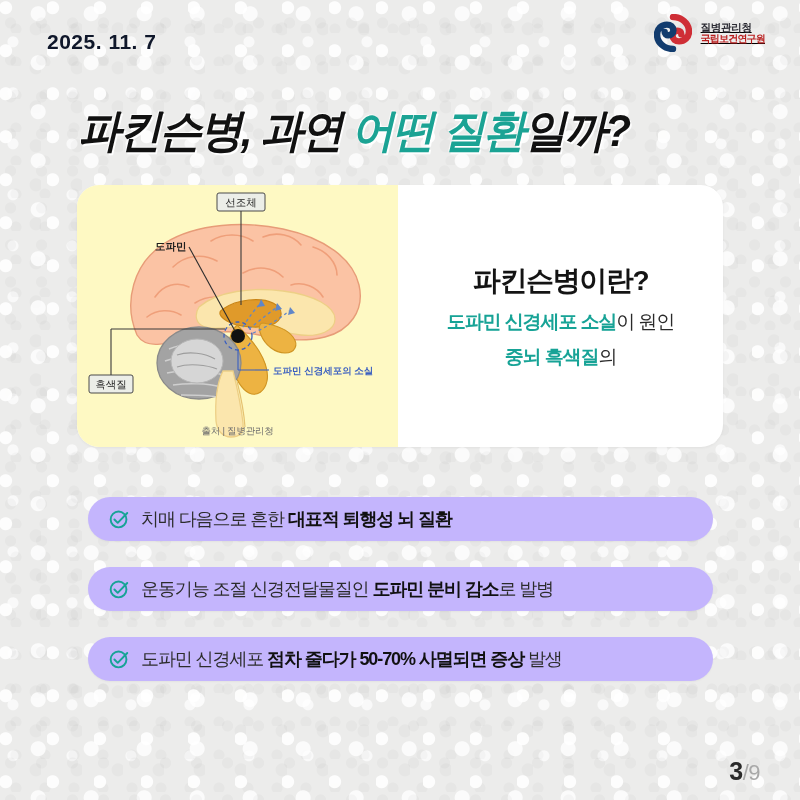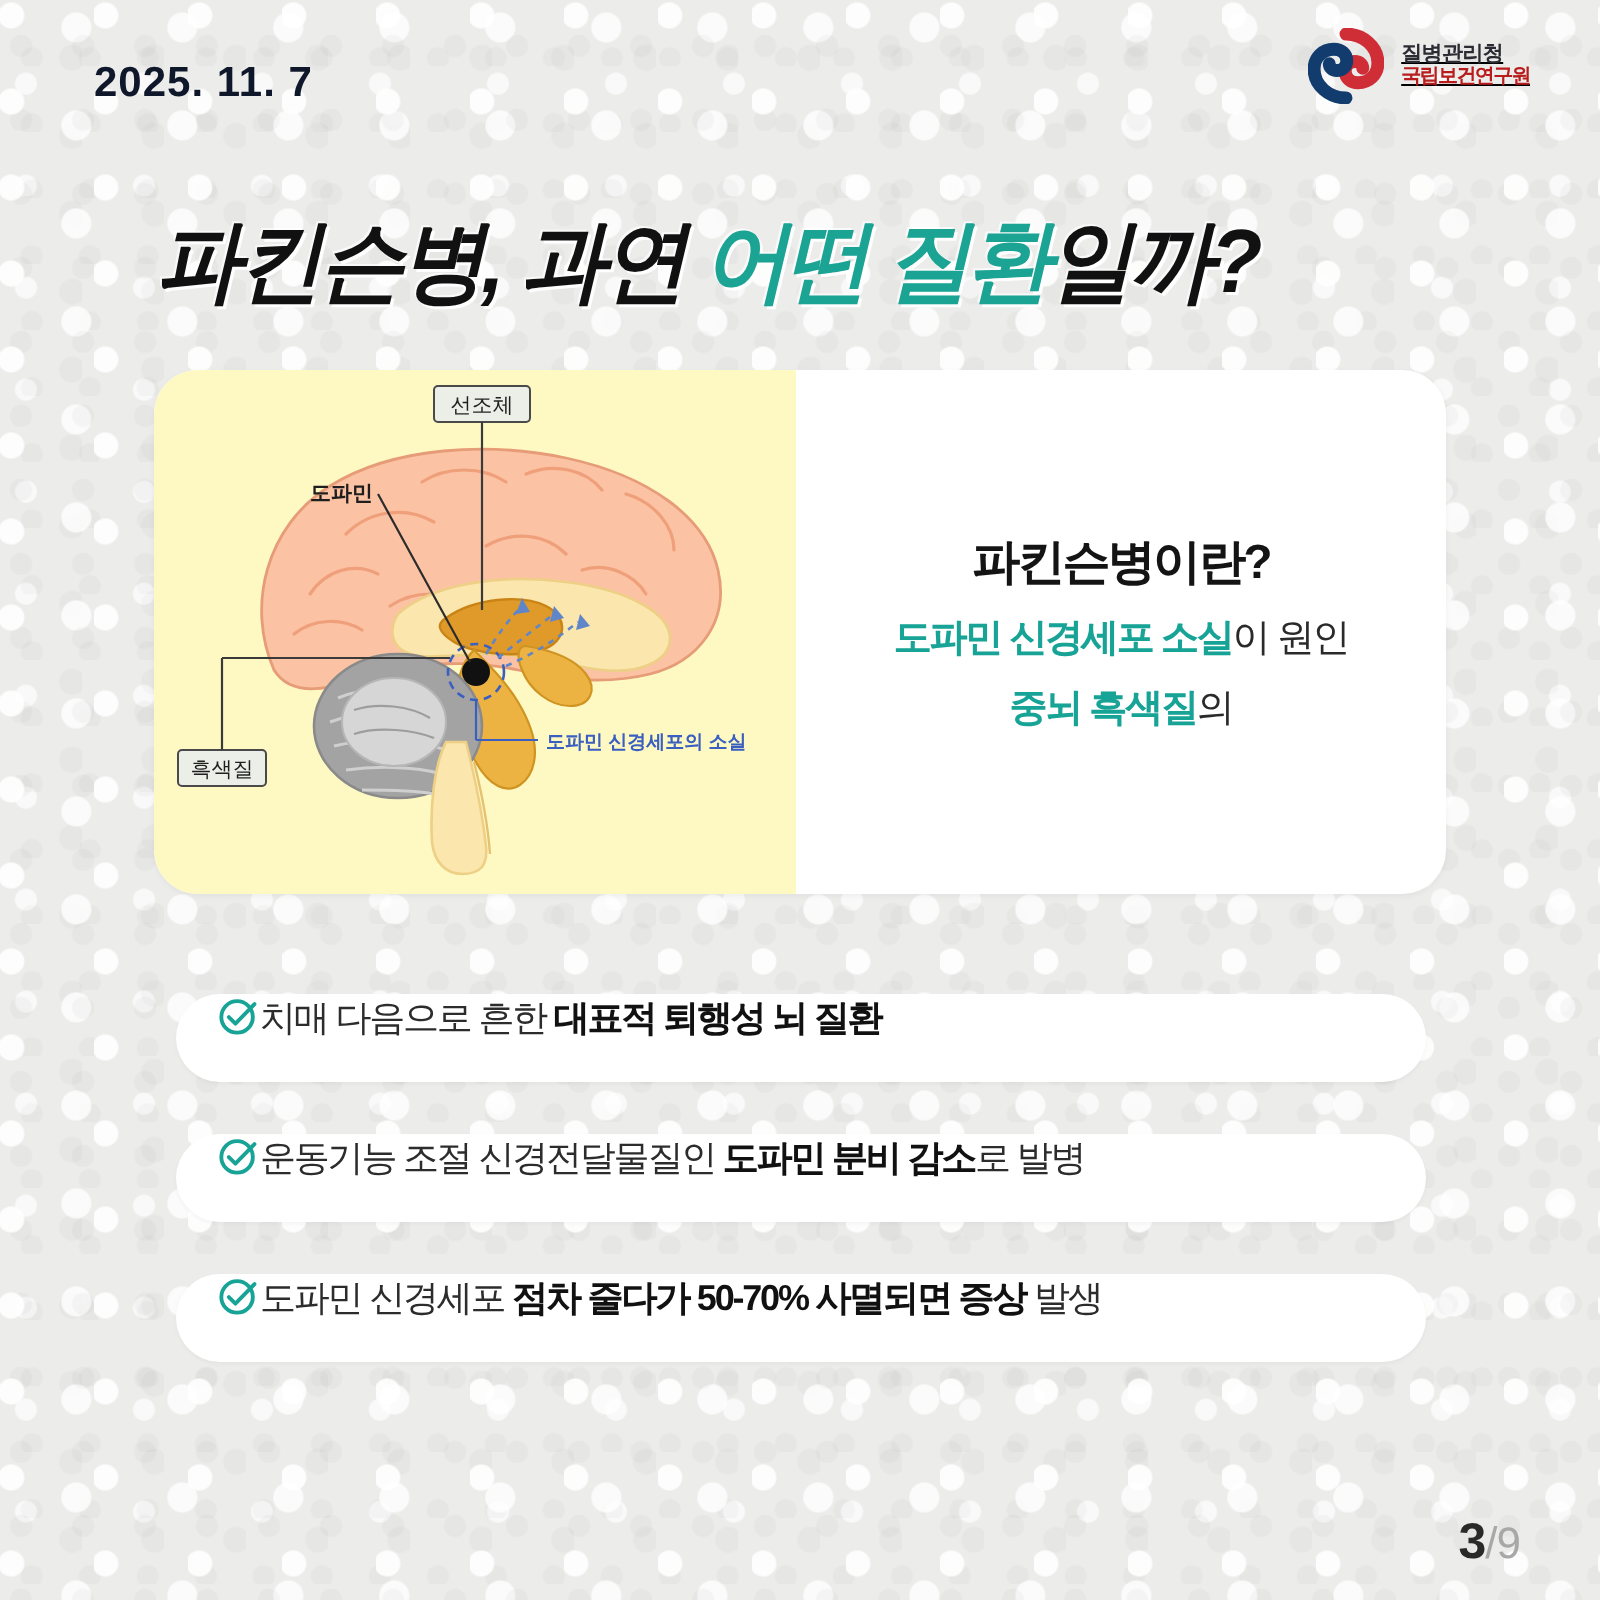--- a/index.html
+++ b/index.html
@@ -66,31 +66,31 @@
   .img-source {
     position:absolute; left:0; right:0; bottom:9px;
     text-align:center; font-size:9.5px; color:#6d6d6d; letter-spacing:-.2px;
   }
   .card-text {
     flex:1; display:flex; flex-direction:column;
     align-items:center; justify-content:center; gap:9px;
     padding:0 14px;
   }
   .ct-head {
-    font-size:24px; font-weight:900; color:#141414; letter-spacing:-1.4px;
+    font-size:28px; font-weight:900; color:#141414; letter-spacing:-1.4px;
   }
   .ct-line { font-size:19px; letter-spacing:-1.1px; white-space:nowrap; }
   .ct-line .teal { color:#17a396; font-weight:800; }
   .ct-line .dark { color:#2a2a2a; font-weight:500; }
 
   
   .bullet {
     position:absolute; left:88px; width:625px; height:44px;
-    background:#ffffff; border-radius:22px;
-    display:flex; align-items:flex-start; 
+    background:#c4b5fd; border-radius:22px;
+    display:flex; align-items:center; gap:11px;
     padding-left:20px;
     box-shadow:0 1px 2px rgba(0,0,0,.04);
   }
   #bullet-0 { top:497px; }
   #bullet-1 { top:567px; }
   #bullet-2 { top:637px; }
   .check-icon { width:22px; height:22px; flex:none; }
   .b-text { font-size:18px; letter-spacing:-1.1px; white-space:nowrap; color:#1d1d1d; }
   .b-text .bold { font-weight:800; color:#111; }
   .b-text .reg  { font-weight:400; color:#2c2c2c; }
@@ -193,20 +193,21 @@
 
         <rect x="12" y="190" width="44" height="18" rx="2" fill="#eceee8" stroke="#4a4a4a" stroke-width="1"></rect>
         <text x="34" y="203" text-anchor="middle" font-family="Liberation Sans, sans-serif" font-size="10.5" fill="#1e1e1e">흑색질</text>
         <line x1="34" y1="190" x2="34" y2="144" stroke="#3a3a3a" stroke-width="1.1"></line>
         <line x1="34" y1="144" x2="148" y2="144" stroke="#3a3a3a" stroke-width="1.1"></line>
 
         <line x1="161" y1="165" x2="161" y2="185" stroke="#3a5fc0" stroke-width="1.1"></line>
         <line x1="161" y1="185" x2="192" y2="185" stroke="#3a5fc0" stroke-width="1.1"></line>
         <text x="196" y="189" font-family="Liberation Sans, sans-serif" font-size="9.5" font-weight="700" fill="#3a5fc0">도파민 신경세포의 소실</text>
       </svg>
+      <div class="img-source">출처 | 질병관리청</div>
     </div>
 
     <div class="card-text">
       <div class="ct-head">파킨슨병이란?</div>
       <div class="ct-line"><span class="teal">도파민 신경세포 소실</span><span class="dark">이 원인</span></div>
       <div class="ct-line"><span class="teal">중뇌 흑색질</span><span class="dark">의</span></div>
     </div>
   </div>
 
   <div class="bullet" id="bullet-0">

